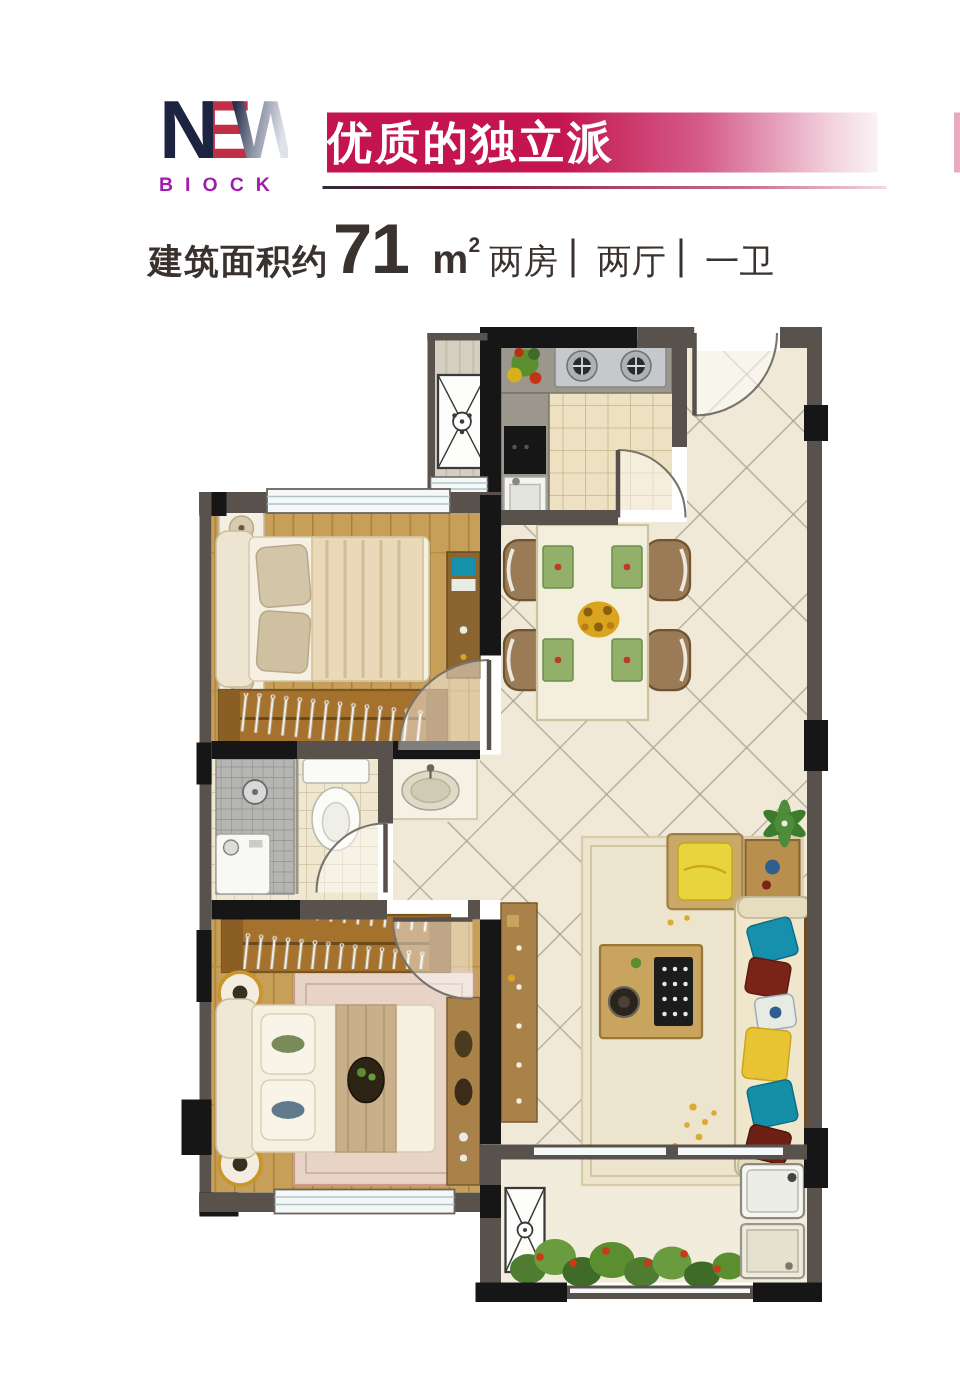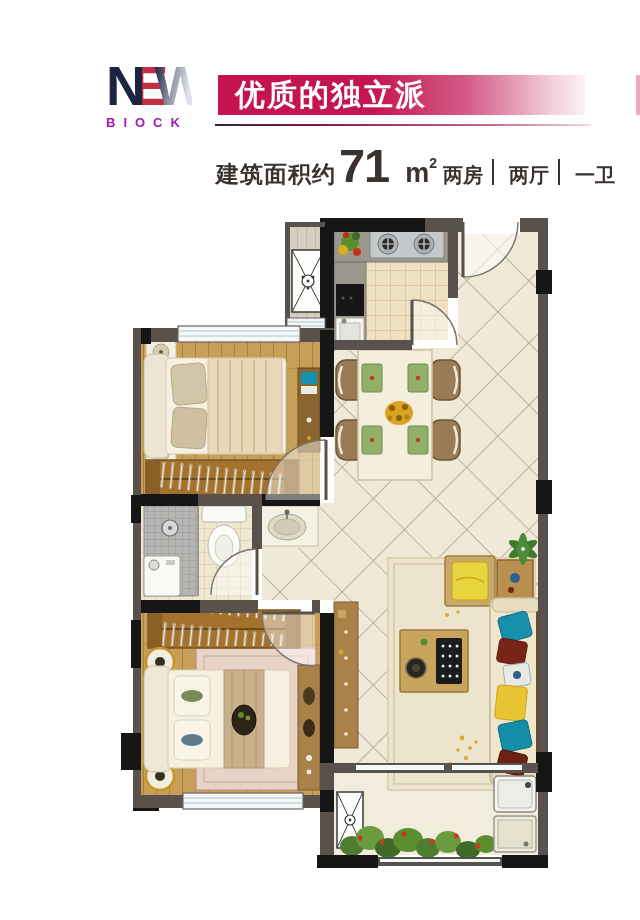--- a/index.html
+++ b/index.html
@@ -9,33 +9,33 @@
   .logo{position:absolute;left:106px;top:62px;width:112px;}
   .logo-word{display:flex;font-weight:bold;font-size:55px;line-height:0.88;letter-spacing:-14px;}
   .logo-word span{position:relative;}
   .l-n{color:#1D2442;z-index:3;}
   .l-e{color:#C22F44;z-index:1;}
   .l-w{z-index:2;background:linear-gradient(100deg,#262D4C 8%,#8C93A3 45%,#DFE2E8 85%);
        -webkit-background-clip:text;background-clip:text;color:transparent;}
   .logo-sub{margin-top:5px;font-size:13px;font-weight:bold;letter-spacing:8px;color:#a21caf;}
   .banner{position:absolute;left:218px;top:75px;width:367px;height:40px;
           background:linear-gradient(90deg,#C31450 0%,#C4154F 42%,#D45C88 68%,#F3D3DF 92%,#FBF2F5 100%);
-          display:flex;align-items:center;padding-left:17px;box-sizing:border-box;}
+          display:flex;align-items:center;box-sizing:border-box;}
   .banner-title{color:#ffffff;font-size:30px;font-weight:bold;letter-spacing:2px;}
   .edge-strip{position:absolute;right:0;top:75px;width:4px;height:40px;background:#EBA9C0;}
   .rule{position:absolute;left:215px;top:124px;width:376px;height:2px;
         background:linear-gradient(90deg,#2A2A3E 0%,#8B1838 28%,#C86E90 75%,#F2D8E2 100%);}
   
-  .spec{position:absolute;left:0;top:138px;width:615px;display:flex;justify-content:flex-end;
+  .spec{position:absolute;left:0;top:138px;width:615px;display:flex;justify-content:center;
         align-items:baseline;color:#3A322E;white-space:nowrap;}
   .spec .prefix{font-size:23px;font-weight:bold;letter-spacing:1px;}
   .spec .value{font-size:47px;font-weight:bold;letter-spacing:-1px;margin:0 16px 0 3px;}
   .spec .unit{font-size:27px;font-weight:bold;}
   .spec .unit-sup{font-size:14px;font-weight:bold;position:relative;top:-14px;}
-  .spec .room{font-size:20px;font-weight:bold;margin-left:6px;}
+  .spec .room{font-size:23px;font-weight:normal;margin-left:6px;}
   .spec .room:first-of-type{margin-left:18px;}
   .spec .sep{display:inline-block;width:2px;height:26px;background:#3A322E;margin:0 9px;
              position:relative;top:3px;}
   
   .plan{position:absolute;left:115px;top:200px;width:460px;height:690px;}
 </style>
 </head>
 <body>
 
 <div class="logo">

